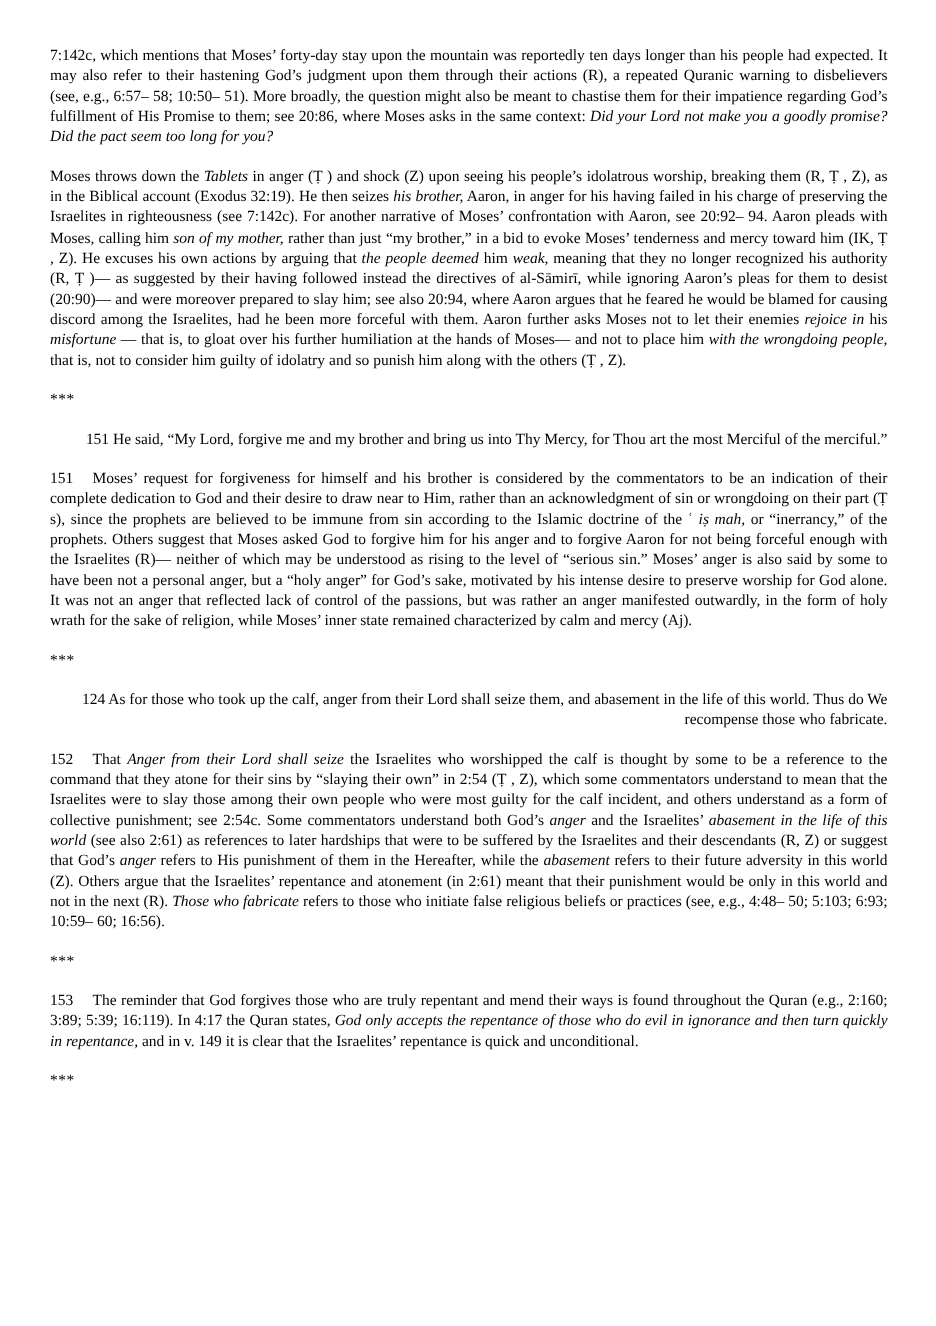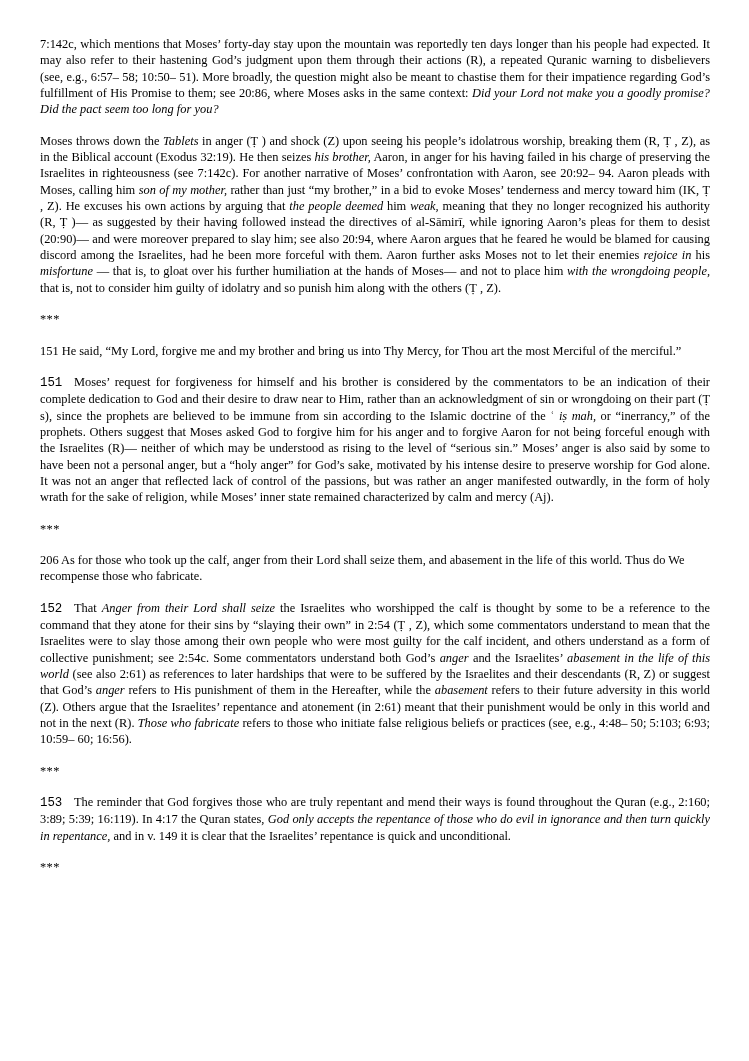--- a/index.html
+++ b/index.html
@@ -29,32 +29,31 @@
     line-height: 16.35px;
     text-align: justify;
     text-justify: inter-word;
     word-spacing: 0.1px;
     hyphens: none;
   }
   p.verse {
     margin: 0 0 15px 0;
     font-size: 12.4px;
     line-height: 16.35px;
-    text-align: left;
+    text-align: right;
   }
   p.commentary {
     margin: 0 0 15px 0;
     font-size: 12.4px;
     line-height: 16.35px;
     text-align: justify;
   }
   .cnum {
     display: inline-block;
     min-width: 34px;
-    font-family: Liberation Mono, monospace;
   }
   .sep {
     margin: 0 0 15px 0;
     font-size: 12.4px;
     line-height: 16.35px;
     letter-spacing: 0.4px;
     font-family: "Liberation Serif", serif;
   }
   em, i {
     font-style: italic;
@@ -75,21 +74,21 @@
     <p class="para">Moses throws down the <em>Tablets</em> in anger (Ṭ ) and shock (Z) upon seeing his people’s idolatrous worship, breaking them (R, Ṭ , Z), as in the Biblical account (Exodus 32:19). He then seizes <em>his brother,</em> Aaron, in anger for his having failed in his charge of preserving the Israelites in righteousness (see 7:142c). For another narrative of Moses’ confrontation with Aaron, see 20:92– 94. Aaron pleads with Moses, calling him <em>son of my mother,</em> rather than just “my brother,” in a bid to evoke Moses’ tenderness and mercy toward him (IK, Ṭ , Z). He excuses his own actions by arguing that <em>the people</em> <em>deemed</em> him <em>weak,</em> meaning that they no longer recognized his authority (R, Ṭ )— as suggested by their having followed instead the directives of al-Sāmirī, while ignoring Aaron’s pleas for them to desist (20:90)— and were moreover prepared to slay him; see also 20:94, where Aaron argues that he feared he would be blamed for causing discord among the Israelites, had he been more forceful with them. Aaron further asks Moses not to let their enemies <em>rejoice in</em> his <em>misfortune</em> — that is, to gloat over his further humiliation at the hands of Moses— and not to place him <em>with the</em> <em>wrongdoing people,</em> that is, not to consider him guilty of idolatry and so punish him along with the others (Ṭ , Z).</p>
 
     <p class="sep">***</p>
 
     <p class="verse">151 He said, “My Lord, forgive me and my brother and bring us into Thy Mercy, for Thou art the most Merciful of the merciful.”</p>
 
     <p class="commentary"><span class="cnum">151</span>Moses’ request for forgiveness for himself and his brother is considered by the commentators to be an indication of their complete dedication to God and their desire to draw near to Him, rather than an acknowledgment of sin or wrongdoing on their part (Ṭ s), since the prophets are believed to be immune from sin according to the Islamic doctrine of the ʿ <em>iṣ mah,</em> or “inerrancy,” of the prophets. Others suggest that Moses asked God to forgive him for his anger and to forgive Aaron for not being forceful enough with the Israelites (R)— neither of which may be understood as rising to the level of “serious sin.” Moses’ anger is also said by some to have been not a personal anger, but a “holy anger” for God’s sake, motivated by his intense desire to preserve worship for God alone. It was not an anger that reflected lack of control of the passions, but was rather an anger manifested outwardly, in the form of holy wrath for the sake of religion, while Moses’ inner state remained characterized by calm and mercy (Aj).</p>
 
     <p class="sep">***</p>
 
-    <p class="verse">206 As for those who took up the calf, anger from their Lord shall seize them, and abasement in the life of this world. Thus do We recompense those who fabricate.</p>
+    <p class="verse">124 As for those who took up the calf, anger from their Lord shall seize them, and abasement in the life of this world. Thus do We recompense those who fabricate.</p>
 
     <p class="commentary"><span class="cnum">152</span>That <em>Anger from their Lord shall seize</em> the Israelites who worshipped the calf is thought by some to be a reference to the command that they atone for their sins by “slaying their own” in 2:54 (Ṭ , Z), which some commentators understand to mean that the Israelites were to slay those among their own people who were most guilty for the calf incident, and others understand as a form of collective punishment; see 2:54c. Some commentators understand both God’s <em>anger</em> and the Israelites’ <em>abasement in the life of this world</em> (see also 2:61) as references to later hardships that were to be suffered by the Israelites and their descendants (R, Z) or suggest that God’s <em>anger</em> refers to His punishment of them in the Hereafter, while the <em>abasement</em> refers to their future adversity in this world (Z). Others argue that the Israelites’ repentance and atonement (in 2:61) meant that their punishment would be only in this world and not in the next (R). <em>Those who fabricate</em> refers to those who initiate false religious beliefs or practices (see, e.g., 4:48– 50; 5:103; 6:93; 10:59– 60; 16:56).</p>
 
     <p class="sep">***</p>
 
 
     <p class="commentary"><span class="cnum">153</span>The reminder that God forgives those who are truly repentant and mend their ways is found throughout the Quran (e.g., 2:160; 3:89; 5:39; 16:119). In 4:17 the Quran states, <em>God only accepts the repentance of those who do evil in ignorance and then turn quickly in repentance,</em> and in v. 149 it is clear that the Israelites’ repentance is quick and unconditional.</p>
 
     <p class="sep">***</p>
 

